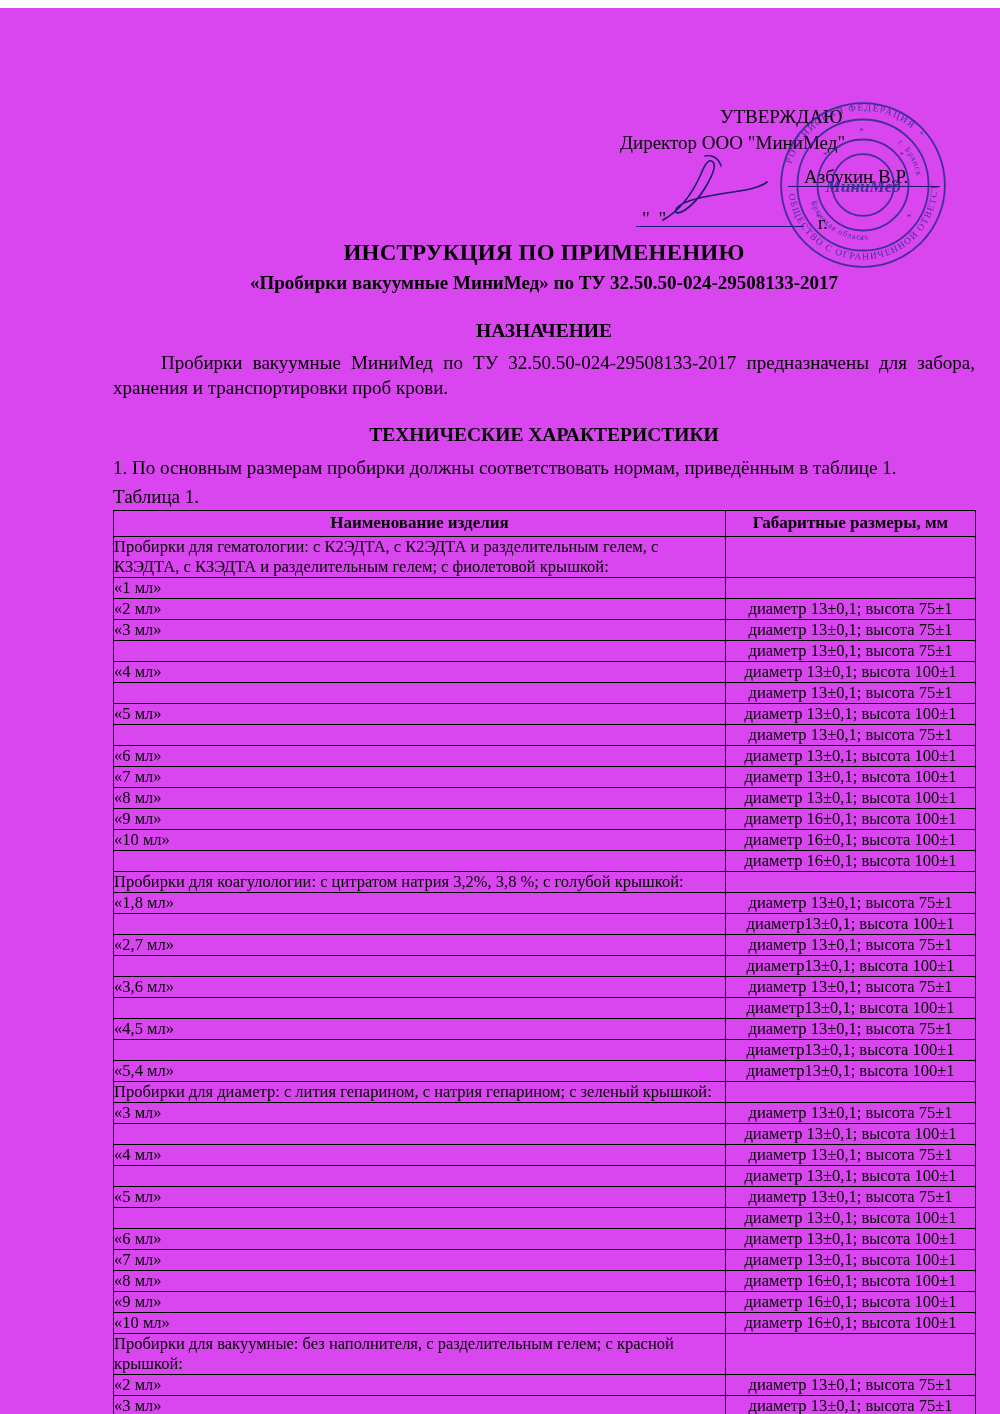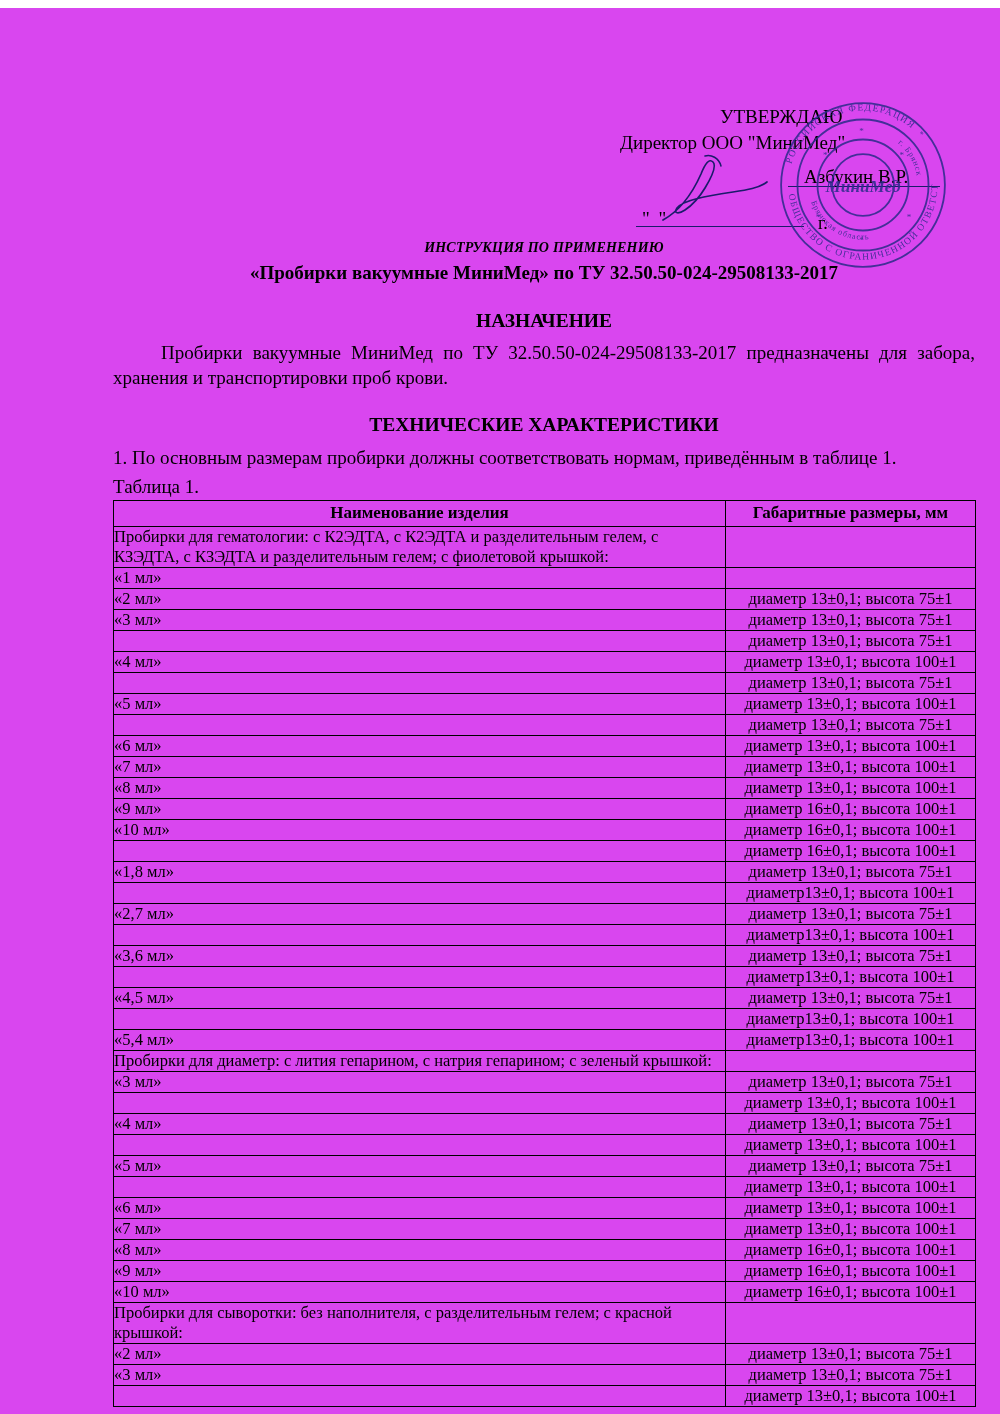--- a/index.html
+++ b/index.html
@@ -106,24 +106,23 @@
     height: 182px;
     pointer-events: none;
     opacity: .85;
   }
 
   
   h1.doc-title {
     margin: 0;
     padding-top: 232px;
     text-align: center;
-    font-size: 14px;
+    font-size: 23px;
     font-weight: bold;
     letter-spacing: .2px;
-    font-style: italic;
   }
   .doc-subtitle {
     text-align: center;
     font-size: 19px;
     font-weight: bold;
     margin-top: 6px;
   }
   h2.sec {
     margin: 0;
     padding-top: 26px;
@@ -343,20 +342,24 @@
           </tr>
           <tr>
             <td class="namecell cellpad-l">«10 мл»</td>
             <td class="dimcell cellpad-r">диаметр 16±0,1; высота 100±1</td>
           </tr>
           <tr>
             <td class="namecell cellpad-l" style="border-bottom: 1px solid rgb(0, 0, 0);">&nbsp;</td>
             <td class="dimcell cellpad-r" style="border-bottom: 1px solid rgb(0, 0, 0);">диаметр 16±0,1; высота 100±1</td>
           </tr>
           <tr>
+            <td class="namecell cellpad-l grp-top grp-head">Пробирки для коагулологии: с цитратом натрия 3,2%, 3,8 %; с голубой крышкой:</td>
+            <td class="dimcell cellpad-r grp-top">&nbsp;</td>
+          </tr>
+          <tr>
             <td class="namecell cellpad-l">«1,8 мл»</td>
             <td class="dimcell cellpad-r">диаметр 13±0,1; высота 75±1</td>
           </tr>
           <tr>
             <td class="namecell cellpad-l"></td>
             <td class="dimcell cellpad-r">диаметр13±0,1; высота 100±1</td>
           </tr>
           <tr>
             <td class="namecell cellpad-l">«2,7 мл»</td>
             <td class="dimcell cellpad-r">диаметр 13±0,1; высота 75±1</td>
@@ -427,21 +430,21 @@
           </tr>
           <tr>
             <td class="namecell cellpad-l">«9 мл»</td>
             <td class="dimcell cellpad-r">диаметр 16±0,1; высота 100±1</td>
           </tr>
           <tr>
             <td class="namecell cellpad-l" style="border-bottom: 1px solid rgb(0, 0, 0);">«10 мл»</td>
             <td class="dimcell cellpad-r" style="border-bottom: 1px solid rgb(0, 0, 0);">диаметр 16±0,1; высота 100±1</td>
           </tr>
           <tr>
-            <td class="namecell cellpad-l grp-top grp-head">Пробирки для сыворотки: без наполнителя, с разделительным гелем; с красной крышкой:</td>
+            <td class="namecell cellpad-l grp-top grp-head">Пробирки для вакуумные: без наполнителя, с разделительным гелем; с красной крышкой:</td>
             <td class="dimcell cellpad-r grp-top">&nbsp;</td>
           </tr>
           <tr>
             <td class="namecell cellpad-l">«2 мл»</td>
             <td class="dimcell cellpad-r">диаметр 13±0,1; высота 75±1</td>
           </tr>
           <tr>
             <td class="namecell cellpad-l">«3 мл»</td>
             <td class="dimcell cellpad-r">диаметр 13±0,1; высота 75±1</td>
           </tr>

